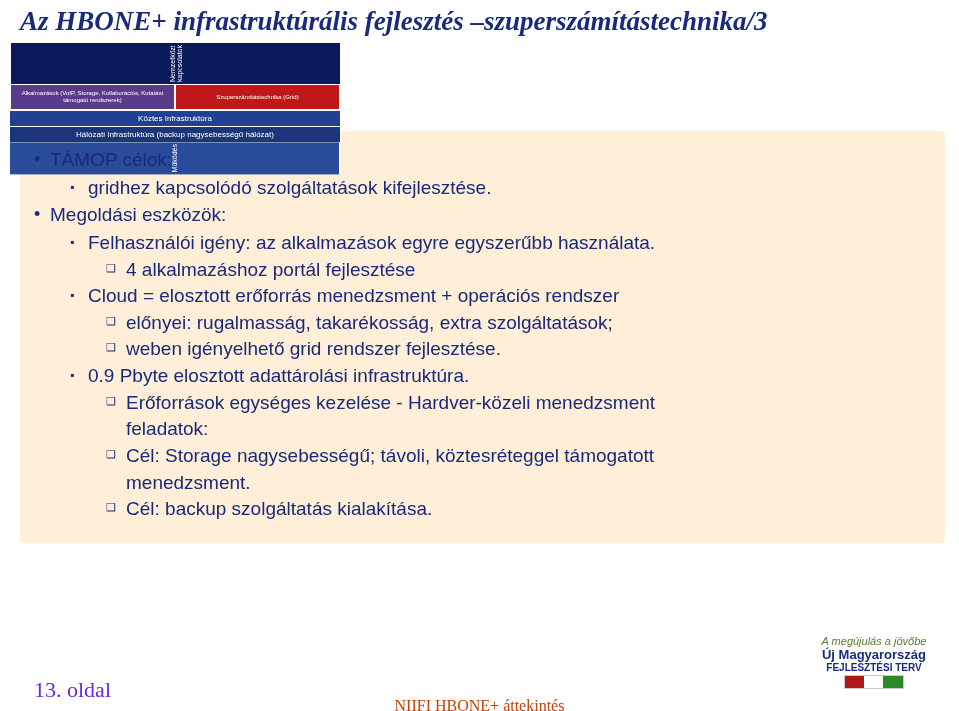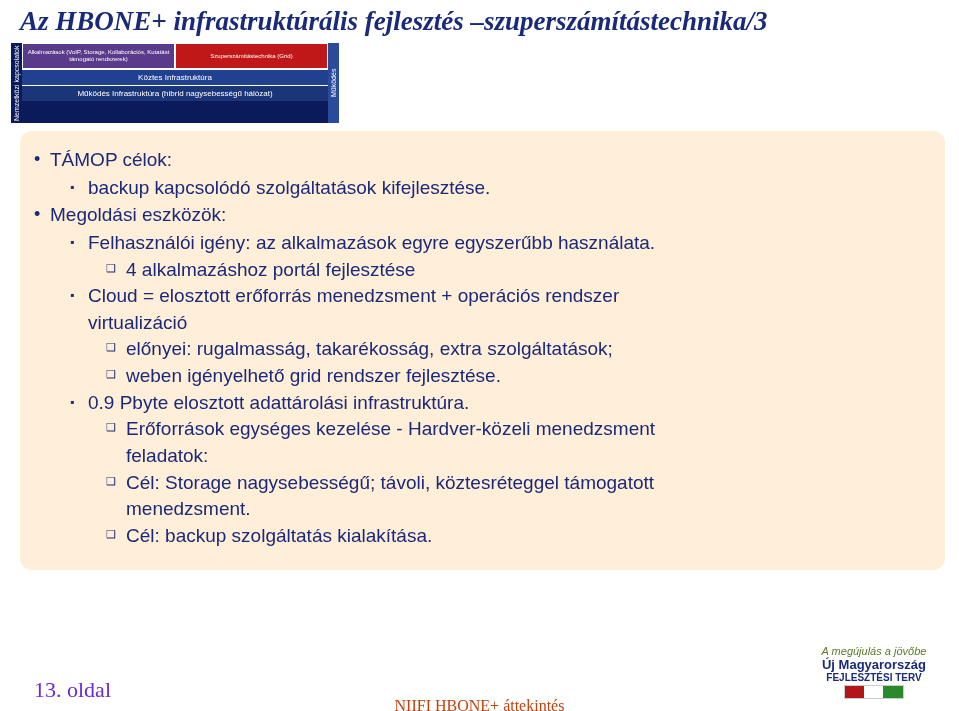--- a/index.html
+++ b/index.html
@@ -18,21 +18,21 @@
     color: #1a2a7a;
     padding: 6px 10px 4px 20px;
     font-family: 'Times New Roman', serif;
   }
   .agenda-strip {
     width: 330px;
     height: 80px;
     background: #0a1a5a;
     margin: 2px 0 8px 10px;
     display: flex;
-    flex-direction: row;
+    flex-direction: column;
     position: relative;
   }
   .agenda-vert {
     writing-mode: vertical-rl;
     transform: rotate(180deg);
     color: #fff;
     font-size: 7px;
     font-family: Arial, sans-serif;
     padding: 2px;
     border-right: 1px solid #fff;
@@ -86,21 +86,21 @@
     border-left: 1px solid #fff;
     text-align: center;
     display: flex;
     align-items: center;
     justify-content: center;
   }
   .content-box {
     margin: 0 14px 0 20px;
     padding: 14px 26px 20px 28px;
     background: #ffeed8;
-    border-radius: 12px;
+    border-radius: 4px;
     font-family: Verdana, Tahoma, Arial, sans-serif;
     color: #1a2a7a;
     font-size: 19px;
     line-height: 1.35;
   }
   .content-box ul { list-style: none; }
   .bullet1 { padding-left: 2px; position: relative; margin: 2px 0; }
   .bullet1::before { content: "•"; color: #1a2a7a; position: absolute; left: -14px; font-size: 18px; }
   .bullet2 { padding-left: 40px; position: relative; margin: 1px 0; }
   .bullet2::before { content: "▪"; color: #1a2a7a; position: absolute; left: 22px; font-size: 12px; top: 4px; }
@@ -127,21 +127,21 @@
     left: 50%;
     transform: translateX(-50%);
     font-family: 'Times New Roman', serif;
     color: #c2410c;
     font-size: 16px;
     margin-top: 32px;
   }
   .footer-logo {
     position: absolute;
     right: 10px;
-    bottom: 2px;
+    bottom: 12px;
     width: 150px;
     height: 58px;
     display: flex;
     flex-direction: column;
     align-items: center;
     justify-content: center;
   }
   .logo-text1 { font-family: cursive, Arial; font-size: 11px; color: #5a7a2a; font-style: italic; }
   .logo-text2 { font-family: Arial; font-size: 13px; font-weight: bold; color: #1a2a7a; text-align: center; }
   .logo-text3 { font-family: Arial; font-size: 10px; font-weight: bold; color: #1a2a7a; }
@@ -159,34 +159,33 @@
 <div class="slide-title">Az HBONE+ infrastruktúrális fejlesztés –szuperszámítástechnika/3</div>
 
 <div class="agenda-strip">
   <div class="agenda-vert">Nemzetközi kapcsolatok</div>
   <div class="agenda-main">
     <div class="agenda-top">
       <div class="agenda-cell agenda-purple">Alkalmazások (VoIP, Storage, Kollaborációs, Kutatást támogató rendszerek)</div>
       <div class="agenda-cell agenda-red">Szuperszámítástechnika (Grid)</div>
     </div>
     <div class="agenda-row agenda-blue1">Köztes Infrastruktúra</div>
-    <div class="agenda-row agenda-blue2">Működés Infrastruktúra (hibrid nagysebességű hálózat)</div>
+    <div class="agenda-row agenda-blue2">Hálózati Infrastruktúra (backup nagysebességű hálózat)</div>
   </div>
   <div class="agenda-vert2">Működés</div>
 </div>
 
 <div class="content-box">
   <ul>
     <li class="bullet1">TÁMOP célok:</li>
-    <li class="bullet2">backup kapcsolódó szolgáltatások kifejlesztése.</li>
+    <li class="bullet2">gridhez kapcsolódó szolgáltatások kifejlesztése.</li>
     <li class="bullet1">Megoldási eszközök:</li>
     <li class="bullet2">Felhasználói igény: az alkalmazások egyre egyszerűbb használata.</li>
     <li class="bullet3">4 alkalmazáshoz portál fejlesztése</li>
     <li class="bullet2">Cloud = elosztott erőforrás menedzsment + operációs rendszer</li>
-    <li class="wrap2">virtualizáció</li>
     <li class="bullet3">előnyei: rugalmasság, takarékosság, extra szolgáltatások;</li>
     <li class="bullet3">weben igényelhető grid rendszer fejlesztése.</li>
     <li class="bullet2">0.9 Pbyte elosztott adattárolási infrastruktúra.</li>
     <li class="bullet3">Erőforrások egységes kezelése - Hardver-közeli menedzsment</li>
     <li class="wrap3">feladatok:</li>
     <li class="bullet3">Cél: Storage nagysebességű; távoli, köztesréteggel támogatott</li>
     <li class="wrap3">menedzsment.</li>
     <li class="bullet3">Cél: backup szolgáltatás kialakítása.</li>
   </ul>
 </div>

